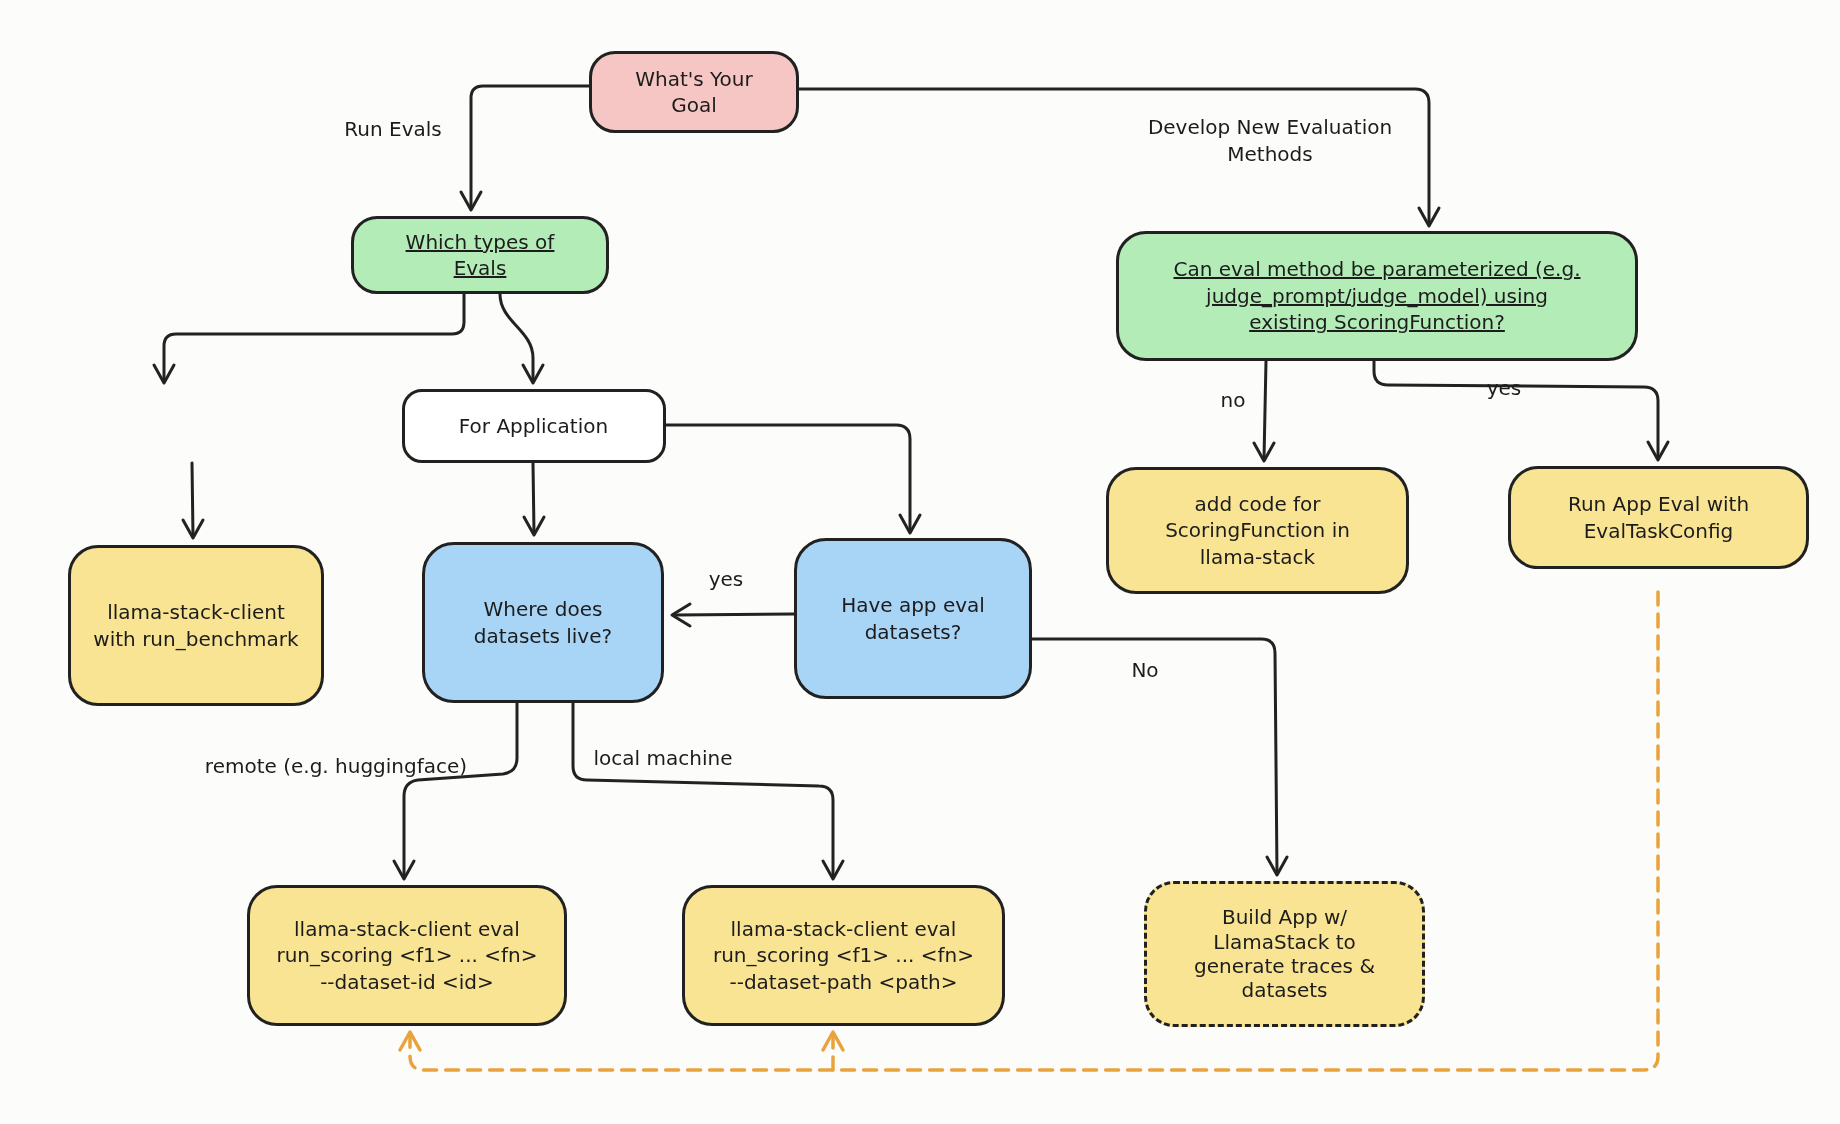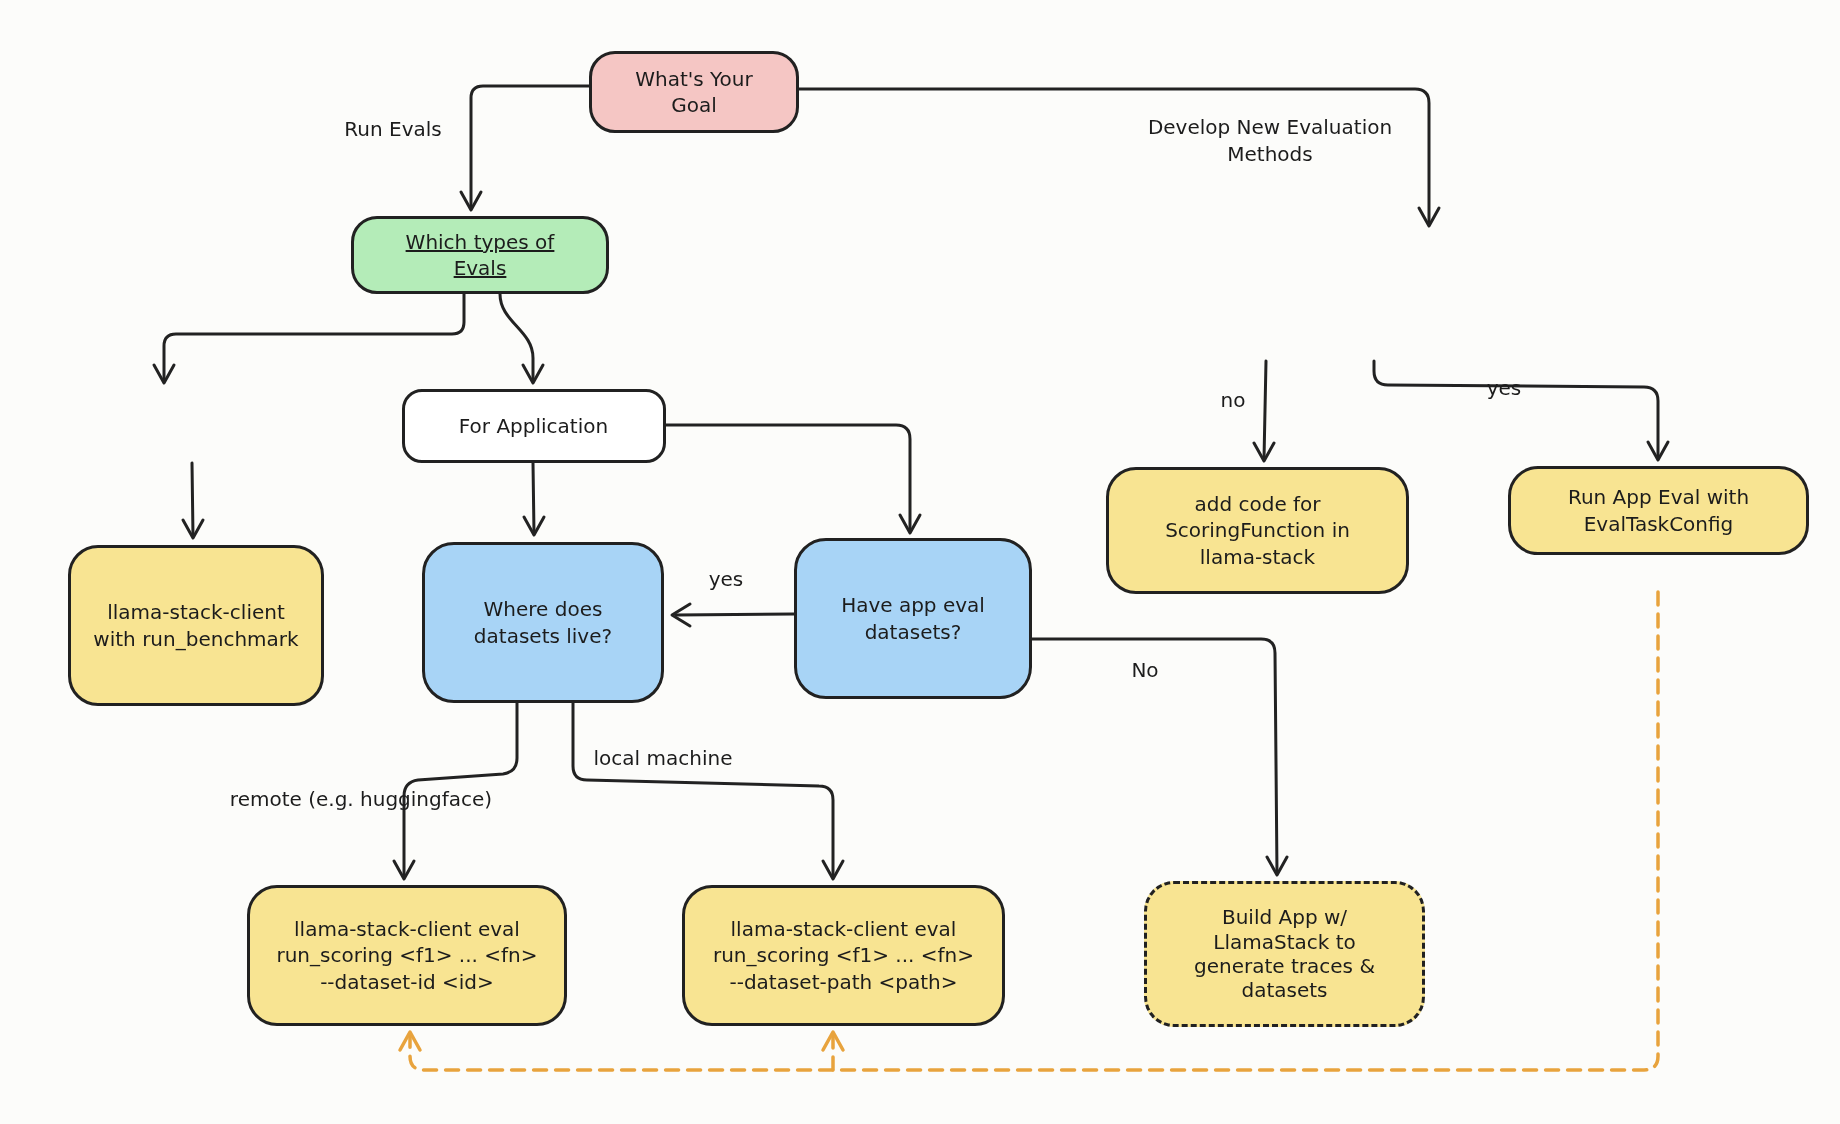--- a/index.html
+++ b/index.html
@@ -117,38 +117,41 @@
       <path class="orange-head" d="M 823 1050 L 833 1032 L 843 1050"></path>
     </g>
   </svg>
 
   <div class="node pink" style="left:589px;top:51px;width:210px;height:82px;text-align:center;">What's Your
 Goal</div>
 
   <div class="node green" style="left:351px;top:216px;width:258px;height:78px;">Which types of
 Evals</div>
 
+  <div class="node green" style="left:1116px;top:231px;width:522px;height:130px;border-radius:30px;">Can eval method be parameterized (e.g.
+judge_prompt/judge_model) using
+existing ScoringFunction?</div>
 
 
   <div class="node white" style="left:402px;top:389px;width:264px;height:74px;padding-left:9px;">For Application</div>
 
   <div class="node yellow" style="left:68px;top:545px;width:256px;height:161px;">llama-stack-client
 with run_benchmark</div>
 
   <div class="node blue" style="left:422px;top:542px;width:242px;height:161px;">Where does
 datasets live?</div>
 
   <div class="node blue" style="left:794px;top:538px;width:238px;height:161px;">Have app eval
 datasets?</div>
 
   <div class="node yellow" style="left:1106px;top:467px;width:303px;height:127px;">add code for
 ScoringFunction in
 llama-stack</div>
 
-  <div class="node yellow" style="left:1508px;top:466px;width:301px;height:89px;">Run App Eval with
+  <div class="node yellow" style="left:1508px;top:466px;width:301px;height:103px;">Run App Eval with
 EvalTaskConfig</div>
 
   <div class="node yellow" style="left:247px;top:885px;width:320px;height:141px;">llama-stack-client eval
 run_scoring &lt;f1&gt; ... &lt;fn&gt;
 --dataset-id &lt;id&gt;</div>
 
   <div class="node yellow" style="left:682px;top:885px;width:323px;height:141px;">llama-stack-client eval
 run_scoring &lt;f1&gt; ... &lt;fn&gt;
 --dataset-path &lt;path&gt;</div>
 
@@ -163,17 +166,17 @@
 Methods</div>
 
   <div class="elabel" style="left:1233px;top:400px;">no</div>
 
   <div class="elabel" style="left:1504px;top:388px;">yes</div>
 
   <div class="elabel" style="left:726px;top:579px;">yes</div>
 
   <div class="elabel" style="left:1145px;top:670px;">No</div>
 
-  <div class="elabel" style="left:361px;top:766px;margin-top:33px;">remote (e.g. huggingface)</div>
+  <div class="elabel" style="left:336px;top:766px;">remote (e.g. huggingface)</div>
 
   <div class="elabel" style="left:663px;top:758px;">local machine</div>
 
 </div>
 
 </body></html>

